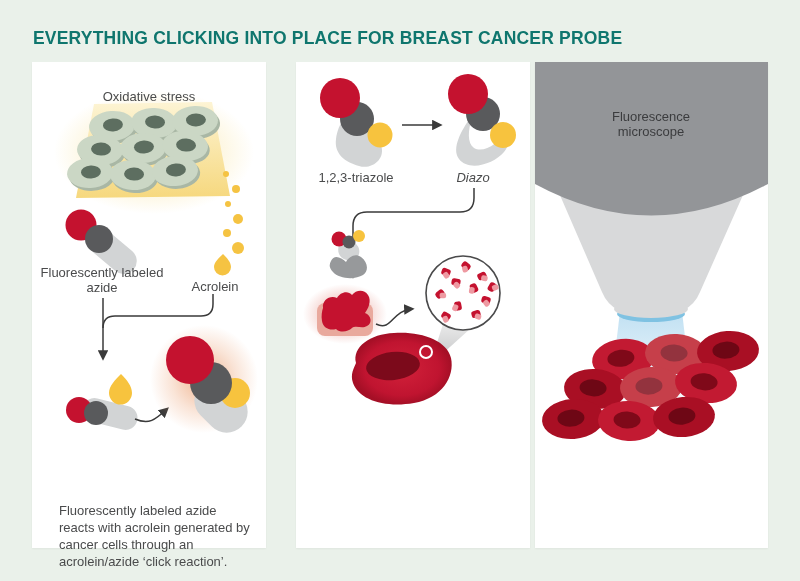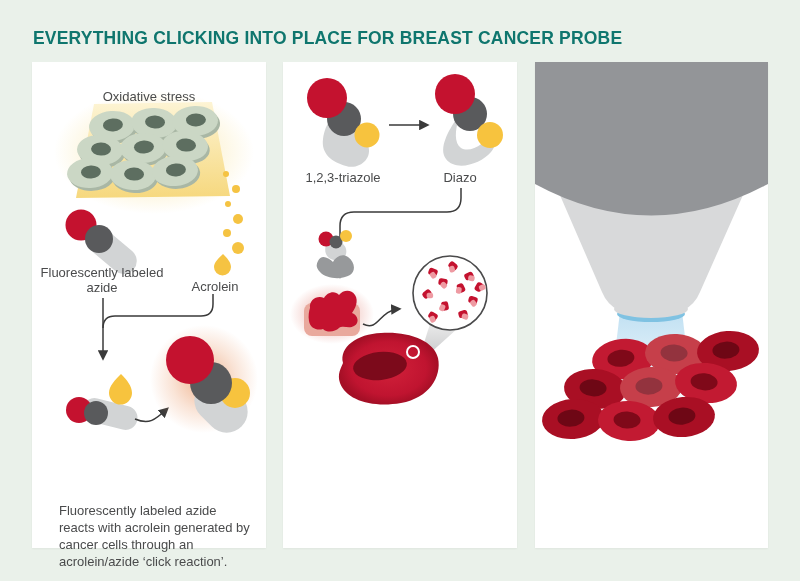--- a/index.html
+++ b/index.html
@@ -1,21 +1,21 @@
 <!DOCTYPE html>
 <html><head>
 <meta charset="utf-8">
 <style>
   html,body{margin:0;padding:0;}
   body{width:800px;height:581px;background:#eaf1ea;font-family:"Liberation Sans",sans-serif;overflow:hidden;position:relative;}
   #stage{position:absolute;inset:0;width:800px;height:581px;}
   .title{position:absolute;left:33px;top:28px;font-size:17.5px;font-weight:700;letter-spacing:.2px;color:#0f766e;}
   .card{position:absolute;top:62px;height:486px;background:#ffffff;box-shadow:0 1px 2px rgba(0,0,0,.05);}
   #card1{left:32px;width:234px;}
-  #card2{left:283px;width:234px;}
+  #card2{left:296px;width:234px;}
   #card3{left:535px;width:233px;}
   .card svg{position:absolute;left:0;top:0;}
   .lbl{position:absolute;font-size:13px;color:#4a4b4c;text-align:center;line-height:1.16;}
   .cap{position:absolute;font-size:13px;color:#4a4b4c;line-height:1.3;text-align:left;}
   .head-lbl{color:#3b3c3e;}
 </style>
 </head>
 <body>
 
 <div id="stage">
@@ -250,21 +250,21 @@
       </g>
 
       <g>
         <path d="M60,301 C56,285 74,272 98,271 C124,269 151,278 155,296 C159,315 146,336 118,341 C89,346 63,338 57,321 C54,312 58,306 60,301 Z" fill="url(#g2cell)"></path>
         <ellipse cx="97" cy="304" rx="27" ry="14" fill="#7c0a1b" transform="rotate(-6 97 304)"></ellipse>
         <circle cx="130" cy="290" r="6" fill="none" stroke="#ffffff" stroke-width="2"></circle>
       </g>
     </svg>
 
     <div class="lbl" style="left:2px;top:108px;width:116px;">1,2,3-triazole</div>
-    <div class="lbl" style="left:138px;top:108px;width:78px;">Diazo</div>
+    <div class="lbl" style="left:138px;top:108px;width:78px;font-style:italic;">Diazo</div>
   </div>
 
   <div class="card" id="card3">
     <svg width="233" height="486" viewBox="0 0 233 486">
       <defs>
         <linearGradient id="g3beam" x1="0" y1="0" x2="0" y2="1">
           <stop offset="0" stop-color="#8dc7e8" stop-opacity="0.55"></stop>
           <stop offset="1" stop-color="#8dc7e8" stop-opacity="0"></stop>
         </linearGradient>
       </defs>
@@ -308,15 +308,16 @@
             <ellipse rx="31" ry="20" fill="#c21a32"></ellipse>
             <ellipse cx="-2" cy="-1" rx="13.5" ry="8.5" fill="#7f0919"></ellipse>
           </g>
         <g transform="translate(149,355) rotate(-5)">
             <ellipse rx="31" ry="20" fill="#a90f24"></ellipse>
             <ellipse cx="-2" cy="-1" rx="13.5" ry="8.5" fill="#6e0715"></ellipse>
           </g>
       </g>
     </svg>
 
+    <div class="lbl head-lbl" style="left:46px;top:47px;width:140px;">Fluorescence microscope</div>
   </div>
 
 </div>
 
 </body></html>

